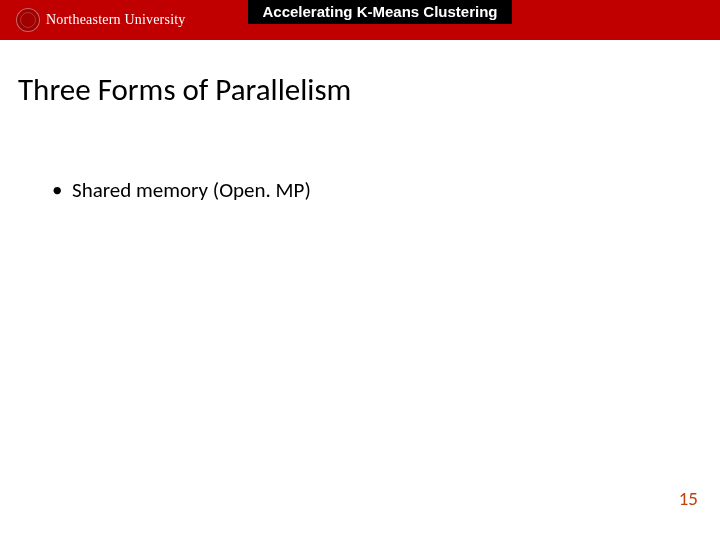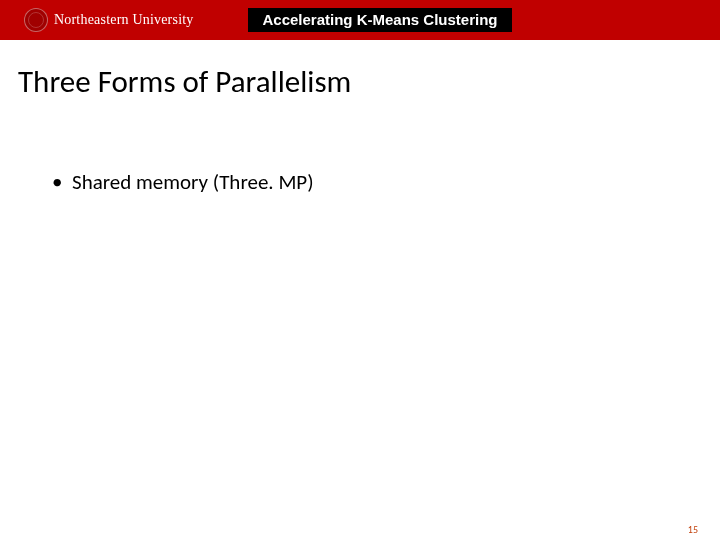--- a/index.html
+++ b/index.html
@@ -10,21 +10,21 @@
     height: 40px;
     background: #c00000;
     display: flex;
     align-items: center;
     position: relative;
   }
   .logo-block {
     display: flex;
     align-items: center;
     gap: 6px;
-    padding-left: 24px;
+    padding-left: 16px;
   }
   .seal {
     width: 24px;
     height: 24px;
     border-radius: 50%;
     background: #a00000;
     border: 1px solid #ffffff66;
     position: relative;
     overflow: hidden;
   }
@@ -38,38 +38,38 @@
   .univ-name {
     color: #fff;
     font-family: Georgia, "Times New Roman", serif;
     font-size: 14px;
     letter-spacing: 0.2px;
   }
   .deck-title-wrap {
     position: absolute;
     left: 0; right: 0; top: 0; bottom: 0;
     display: flex;
-    align-items: center;
+    align-items: flex-start;
     justify-content: center;
     pointer-events: none;
   }
   .deck-title {
     background: #000;
     color: #fff;
     font-family: Arial, Helvetica, sans-serif;
     font-weight: 700;
     font-size: 15px;
     padding: 3px 14px 4px 14px;
     margin-left: 40px;
   }
   .slide-title {
     font-size: 31px;
     font-weight: 400;
     color: #000;
-    padding: 22px 0 0 18px;
+    padding: 30px 0 0 18px;
   }
   .body {
     padding: 70px 50px 0 50px;
   }
   .body ul {
     list-style: none;
   }
   .body li {
     font-size: 21px;
     color: #000;
@@ -81,22 +81,22 @@
   .body li::before {
     content: "•";
     position: absolute;
     left: 2px;
     top: 0;
     font-size: 21px;
   }
   .pagenum {
     position: absolute;
     right: 22px;
-    bottom: 4px;
-    font-size: 10px;
+    bottom: 30px;
+    font-size: 19px;
     color: #c2410c;
   }
 </style>
 </head>
 <body>
 
 <div class="slide">
 
   <div class="banner">
     <div class="logo-block">
@@ -105,19 +105,19 @@
     </div>
     <div class="deck-title-wrap">
       <span class="deck-title">Accelerating K-Means Clustering</span>
     </div>
   </div>
 
   <div class="slide-title">Three Forms of Parallelism</div>
 
   <div class="body">
     <ul>
-      <li>Shared memory (Three. MP)</li>
+      <li>Shared memory (Open. MP)</li>
     </ul>
   </div>
 
   <div class="pagenum">15</div>
 
 </div>
 
 </body></html>

